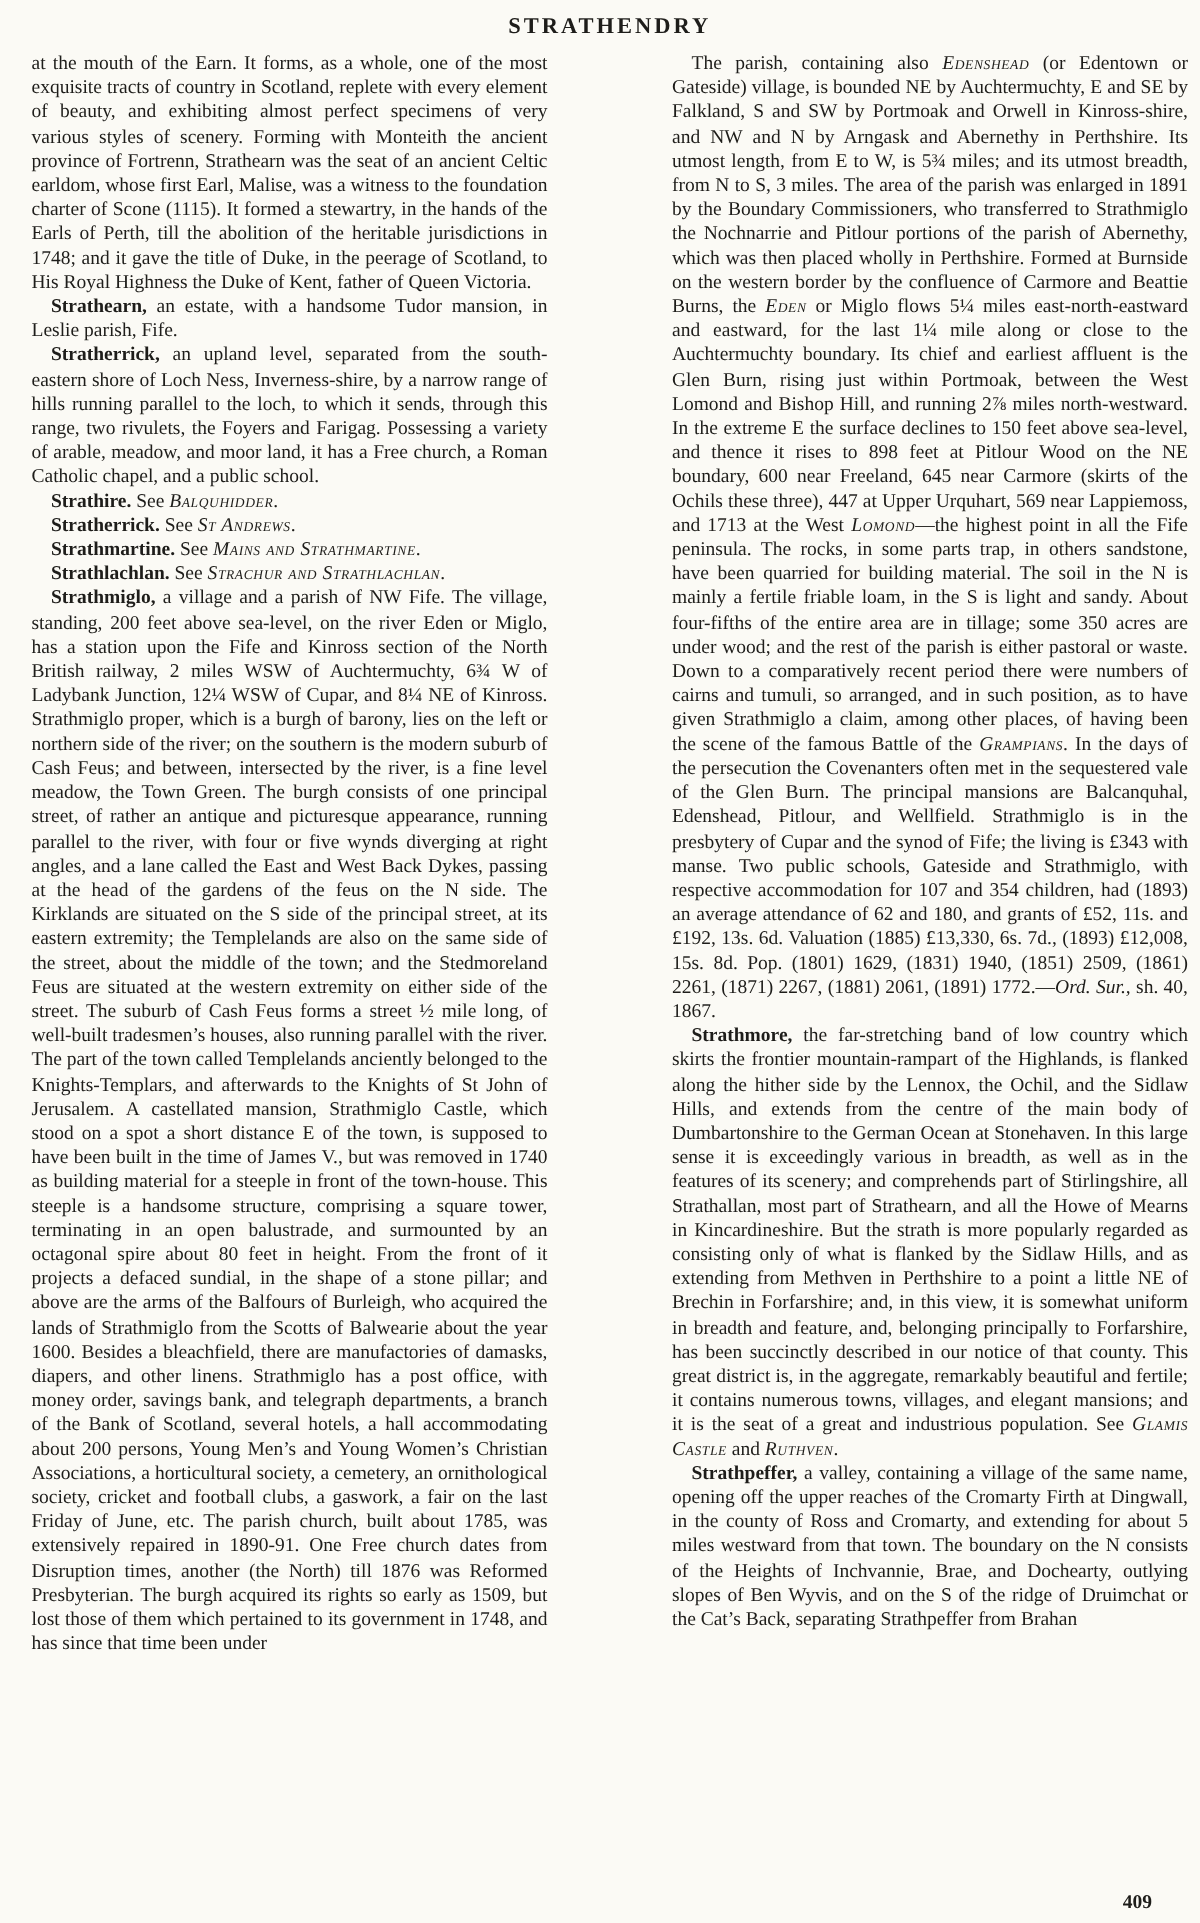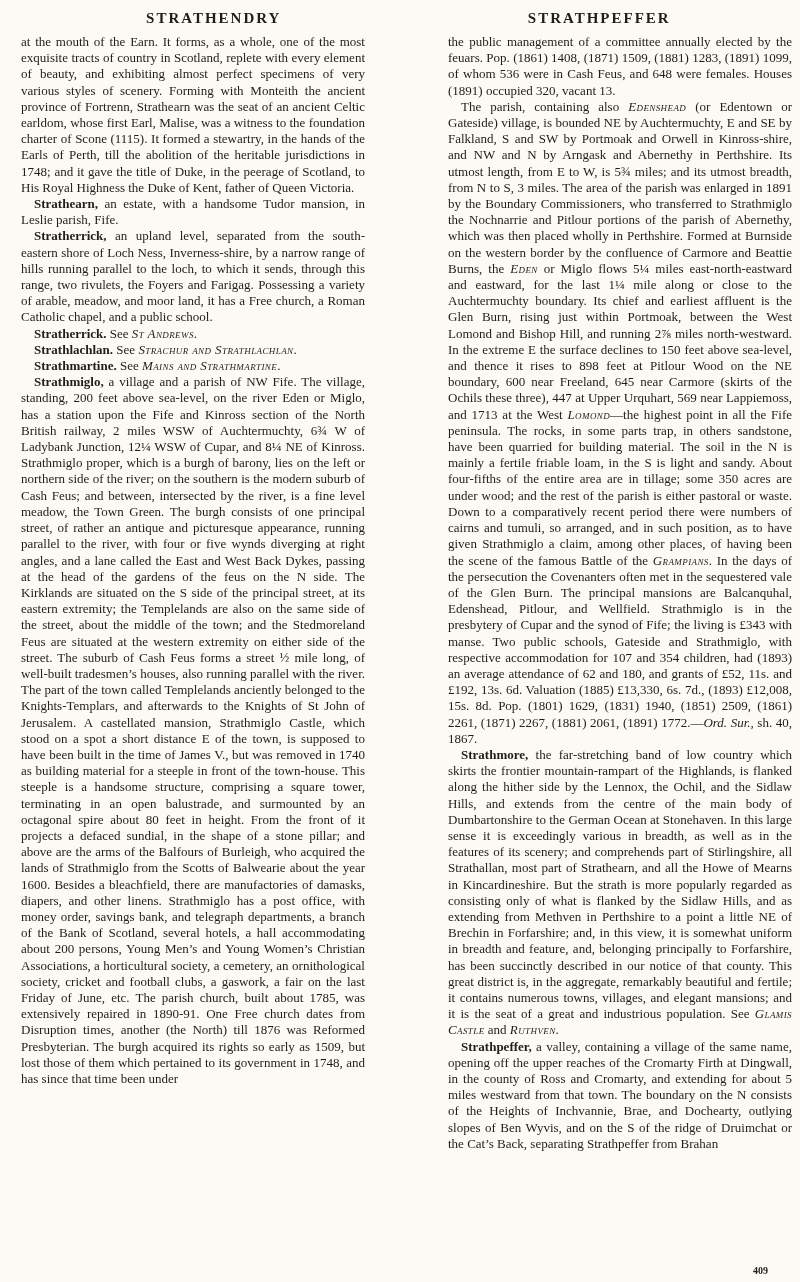--- a/index.html
+++ b/index.html
@@ -55,47 +55,46 @@
   p.para.indent {
     text-indent: 13px;
   }
   .b  { font-weight: bold; }
   .sc { font-variant: small-caps; letter-spacing: 0.4px; font-style: italic; }
   .i  { font-style: italic; }
   .page-number {
     position: absolute;
     right: 32px;
     bottom: 6px;
-    font-size: 10px;
+    font-size: 13px;
     font-weight: bold;
   }
 </style>
 </head>
 <body>
 
 <div class="page">
 
   <div class="col-headers">
     <div class="col-header">STRATHENDRY</div>
-    <div class="col-header">STRATHPEFFER</div>
   </div>
 
   <div class="columns">
     <div class="column" id="col-left">
         <p class="para"><span>at the mouth of the Earn. It forms, as a whole, one of the most exquisite tracts of country in Scotland, replete with every element of beauty, and exhibiting almost perfect specimens of very various styles of scenery. Forming with Monteith the ancient province of Fortrenn, Strathearn was the seat of an ancient Celtic earldom, whose first Earl, Malise, was a witness to the foundation charter of Scone (1115). It formed a stewartry, in the hands of the Earls of Perth, till the abolition of the heritable jurisdictions in 1748; and it gave the title of Duke, in the peerage of Scotland, to His Royal Highness the Duke of Kent, father of Queen Victoria.</span></p>
         <p class="para indent"><span class="b">Strathearn,</span><span> an estate, with a handsome Tudor mansion, in Leslie parish, Fife.</span></p>
         <p class="para indent"><span class="b">Stratherrick,</span><span> an upland level, separated from the south-eastern shore of Loch Ness, Inverness-shire, by a narrow range of hills running parallel to the loch, to which it sends, through this range, two rivulets, the Foyers and Farigag. Possessing a variety of arable, meadow, and moor land, it has a Free church, a Roman Catholic chapel, and a public school.</span></p>
+        <p class="para indent"><span class="b">Strathire.</span><span> See </span><span class="sc">Balquhidder</span><span>.</span></p>
         <p class="para indent"><span class="b">Stratherrick.</span><span> See </span><span class="sc">St Andrews</span><span>.</span></p>
+        <p class="para indent"><span class="b">Strathmartine.</span><span> See </span><span class="sc">Mains and Strathmartine</span><span>.</span></p>
         <p class="para indent"><span class="b">Strathlachlan.</span><span> See </span><span class="sc">Strachur and Strathlachlan</span><span>.</span></p>
-        <p class="para indent"><span class="b">Strathmartine.</span><span> See </span><span class="sc">Mains and Strathmartine</span><span>.</span></p>
         <p class="para indent"><span class="b">Strathmiglo,</span><span> a village and a parish of NW Fife. The village, standing, 200 feet above sea-level, on the river Eden or Miglo, has a station upon the Fife and Kinross section of the North British railway, 2 miles WSW of Auchtermuchty, 6¾ W of Ladybank Junction, 12¼ WSW of Cupar, and 8¼ NE of Kinross. Strathmiglo proper, which is a burgh of barony, lies on the left or northern side of the river; on the southern is the modern suburb of Cash Feus; and between, intersected by the river, is a fine level meadow, the Town Green. The burgh consists of one principal street, of rather an antique and picturesque appearance, running parallel to the river, with four or five wynds diverging at right angles, and a lane called the East and West Back Dykes, passing at the head of the gardens of the feus on the N side. The Kirklands are situated on the S side of the principal street, at its eastern extremity; the Templelands are also on the same side of the street, about the middle of the town; and the Stedmoreland Feus are situated at the western extremity on either side of the street. The suburb of Cash Feus forms a street ½ mile long, of well-built tradesmen’s houses, also running parallel with the river. The part of the town called Templelands anciently belonged to the Knights-Templars, and afterwards to the Knights of St John of Jerusalem. A castellated mansion, Strathmiglo Castle, which stood on a spot a short distance E of the town, is supposed to have been built in the time of James V., but was removed in 1740 as building material for a steeple in front of the town-house. This steeple is a handsome structure, comprising a square tower, terminating in an open balustrade, and surmounted by an octagonal spire about 80 feet in height. From the front of it projects a defaced sundial, in the shape of a stone pillar; and above are the arms of the Balfours of Burleigh, who acquired the lands of Strathmiglo from the Scotts of Balwearie about the year 1600. Besides a bleachfield, there are manufactories of damasks, diapers, and other linens. Strathmiglo has a post office, with money order, savings bank, and telegraph departments, a branch of the Bank of Scotland, several hotels, a hall accommodating about 200 persons, Young Men’s and Young Women’s Christian Associations, a horticultural society, a cemetery, an ornithological society, cricket and football clubs, a gaswork, a fair on the last Friday of June, etc. The parish church, built about 1785, was extensively repaired in 1890-91. One Free church dates from Disruption times, another (the North) till 1876 was Reformed Presbyterian. The burgh acquired its rights so early as 1509, but lost those of them which pertained to its government in 1748, and has since that time been under</span></p>
       </div>
     <div class="column-divider"></div>
     <div class="column" id="col-right">
-        <p class="para"><span>the public management of a committee annually elected by the feuars. Pop. (1861) 1408, (1871) 1509, (1881) 1283, (1891) 1099, of whom 536 were in Cash Feus, and 648 were females. Houses (1891) occupied 320, vacant 13.</span></p>
         <p class="para indent"><span>The parish, containing also </span><span class="sc">Edenshead</span><span> (or Edentown or Gateside) village, is bounded NE by Auchtermuchty, E and SE by Falkland, S and SW by Portmoak and Orwell in Kinross-shire, and NW and N by Arngask and Abernethy in Perthshire. Its utmost length, from E to W, is 5¾ miles; and its utmost breadth, from N to S, 3 miles. The area of the parish was enlarged in 1891 by the Boundary Commissioners, who transferred to Strathmiglo the Nochnarrie and Pitlour portions of the parish of Abernethy, which was then placed wholly in Perthshire. Formed at Burnside on the western border by the confluence of Carmore and Beattie Burns, the </span><span class="sc">Eden</span><span> or Miglo flows 5¼ miles east-north-eastward and eastward, for the last 1¼ mile along or close to the Auchtermuchty boundary. Its chief and earliest affluent is the Glen Burn, rising just within Portmoak, between the West Lomond and Bishop Hill, and running 2⅞ miles north-westward. In the extreme E the surface declines to 150 feet above sea-level, and thence it rises to 898 feet at Pitlour Wood on the NE boundary, 600 near Freeland, 645 near Carmore (skirts of the Ochils these three), 447 at Upper Urquhart, 569 near Lappiemoss, and 1713 at the West </span><span class="sc">Lomond</span><span>—the highest point in all the Fife peninsula. The rocks, in some parts trap, in others sandstone, have been quarried for building material. The soil in the N is mainly a fertile friable loam, in the S is light and sandy. About four-fifths of the entire area are in tillage; some 350 acres are under wood; and the rest of the parish is either pastoral or waste. Down to a comparatively recent period there were numbers of cairns and tumuli, so arranged, and in such position, as to have given Strathmiglo a claim, among other places, of having been the scene of the famous Battle of the </span><span class="sc">Grampians</span><span>. In the days of the persecution the Covenanters often met in the sequestered vale of the Glen Burn. The principal mansions are Balcanquhal, Edenshead, Pitlour, and Wellfield. Strathmiglo is in the presbytery of Cupar and the synod of Fife; the living is £343 with manse. Two public schools, Gateside and Strathmiglo, with respective accommodation for 107 and 354 children, had (1893) an average attendance of 62 and 180, and grants of £52, 11s. and £192, 13s. 6d. Valuation (1885) £13,330, 6s. 7d., (1893) £12,008, 15s. 8d. Pop. (1801) 1629, (1831) 1940, (1851) 2509, (1861) 2261, (1871) 2267, (1881) 2061, (1891) 1772.—</span><span class="i">Ord. Sur.,</span><span> sh. 40, 1867.</span></p>
         <p class="para indent"><span class="b">Strathmore,</span><span> the far-stretching band of low country which skirts the frontier mountain-rampart of the Highlands, is flanked along the hither side by the Lennox, the Ochil, and the Sidlaw Hills, and extends from the centre of the main body of Dumbartonshire to the German Ocean at Stonehaven. In this large sense it is exceedingly various in breadth, as well as in the features of its scenery; and comprehends part of Stirlingshire, all Strathallan, most part of Strathearn, and all the Howe of Mearns in Kincardineshire. But the strath is more popularly regarded as consisting only of what is flanked by the Sidlaw Hills, and as extending from Methven in Perthshire to a point a little NE of Brechin in Forfarshire; and, in this view, it is somewhat uniform in breadth and feature, and, belonging principally to Forfarshire, has been succinctly described in our notice of that county. This great district is, in the aggregate, remarkably beautiful and fertile; it contains numerous towns, villages, and elegant mansions; and it is the seat of a great and industrious population. See </span><span class="sc">Glamis Castle</span><span> and </span><span class="sc">Ruthven</span><span>.</span></p>
         <p class="para indent"><span class="b">Strathpeffer,</span><span> a valley, containing a village of the same name, opening off the upper reaches of the Cromarty Firth at Dingwall, in the county of Ross and Cromarty, and extending for about 5 miles westward from that town. The boundary on the N consists of the Heights of Inchvannie, Brae, and Dochearty, outlying slopes of Ben Wyvis, and on the S of the ridge of Druimchat or the Cat’s Back, separating Strathpeffer from Brahan</span></p>
       </div>
   </div>
 
   <div class="page-number">409</div>
 
 </div>
 

